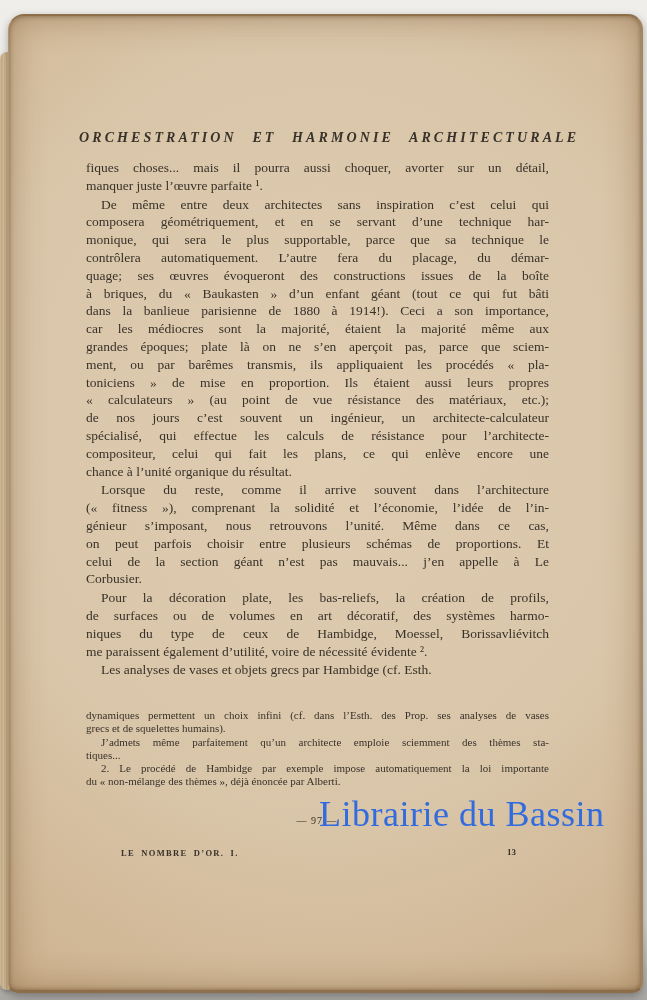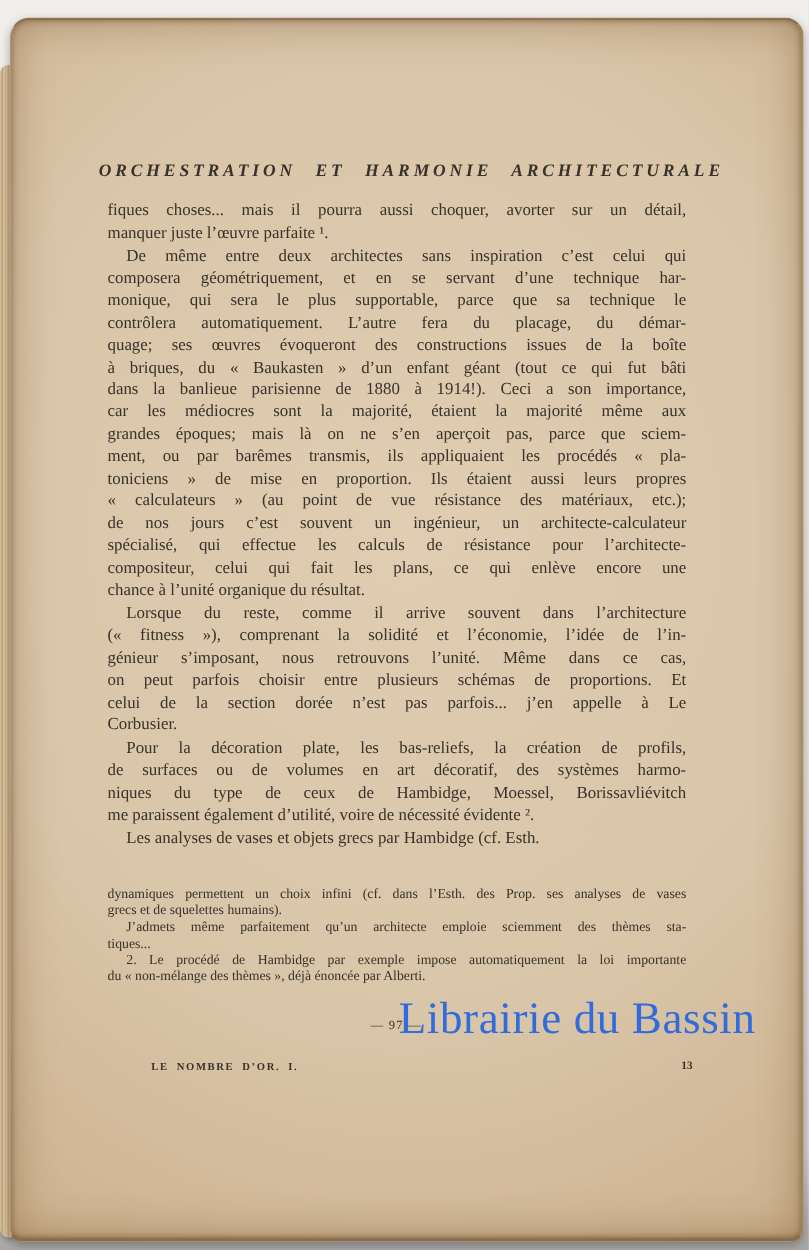--- a/index.html
+++ b/index.html
@@ -38,21 +38,21 @@
   .tline.last{text-align-last:left;}
   .para.indent .tline.first{text-indent:15px;}
   .page-number{
     position:absolute;top:799px;left:77px;width:462px;text-align:center;
     font-size:10px;letter-spacing:1px;
   }
   .sig-left{
     position:absolute;top:832px;left:112px;font-size:8.5px;font-weight:700;
     letter-spacing:1.3px;word-spacing:3px;
   }
-  .sig-mark{position:absolute;top:831px;left:498px;font-size:9px;font-weight:700;margin-left:38px;}
+  .sig-mark{position:absolute;top:831px;left:498px;font-size:9px;font-weight:700;}
   .watermark{
     position:absolute;top:793px;left:306px;
     font-family:Liberation Serif, serif;
     font-size:36px;font-weight:400;letter-spacing:0.5px;white-space:nowrap;
     color:var(--wm,#2565e2);opacity:.93;margin-left:13px;
   }
 </style>
 </head>
 <body style="--ink: #38322a; --wm: #2565e2;">
 
@@ -69,35 +69,35 @@
         </div>
         <div class="para indent">
           <div class="tline first">De même entre deux architectes sans inspiration c’est celui qui</div>
           <div class="tline">composera géométriquement, et en se servant d’une technique har-</div>
           <div class="tline">monique, qui sera le plus supportable, parce que sa technique le</div>
           <div class="tline">contrôlera automatiquement. L’autre fera du placage, du démar-</div>
           <div class="tline">quage; ses œuvres évoqueront des constructions issues de la boîte</div>
           <div class="tline">à briques, du « Baukasten » d’un enfant géant (tout ce qui fut bâti</div>
           <div class="tline">dans la banlieue parisienne de 1880 à 1914!). Ceci a son importance,</div>
           <div class="tline">car les médiocres sont la majorité, étaient la majorité même aux</div>
-          <div class="tline">grandes époques; mais là on ne s’en aperçoit pas, parce que sciem-</div>
+          <div class="tline">grandes époques; plate là on ne s’en aperçoit pas, parce que sciem-</div>
           <div class="tline">ment, ou par barêmes transmis, ils appliquaient les procédés « pla-</div>
           <div class="tline">toniciens » de mise en proportion. Ils étaient aussi leurs propres</div>
           <div class="tline">« calculateurs » (au point de vue résistance des matériaux, etc.);</div>
           <div class="tline">de nos jours c’est souvent un ingénieur, un architecte-calculateur</div>
           <div class="tline">spécialisé, qui effectue les calculs de résistance pour l’architecte-</div>
           <div class="tline">compositeur, celui qui fait les plans, ce qui enlève encore une</div>
           <div class="tline last">chance à l’unité organique du résultat.</div>
         </div>
         <div class="para indent">
           <div class="tline first">Lorsque du reste, comme il arrive souvent dans l’architecture</div>
           <div class="tline">(« fitness »), comprenant la solidité et l’économie, l’idée de l’in-</div>
           <div class="tline">génieur s’imposant, nous retrouvons l’unité. Même dans ce cas,</div>
           <div class="tline">on peut parfois choisir entre plusieurs schémas de proportions. Et</div>
-          <div class="tline">celui de la section dorée n’est pas parfois... j’en appelle à Le</div>
+          <div class="tline">celui de la section géant n’est pas mauvais... j’en appelle à Le</div>
           <div class="tline last">Corbusier.</div>
         </div>
         <div class="para indent">
           <div class="tline first">Pour la décoration plate, les bas-reliefs, la création de profils,</div>
           <div class="tline">de surfaces ou de volumes en art décoratif, des systèmes harmo-</div>
           <div class="tline">niques du type de ceux de Hambidge, Moessel, Borissavliévitch</div>
           <div class="tline last">me paraissent également d’utilité, voire de nécessité évidente ².</div>
         </div>
         <div class="para indent">
           <div class="tline first last">Les analyses de vases et objets grecs par Hambidge (cf. Esth.</div>

